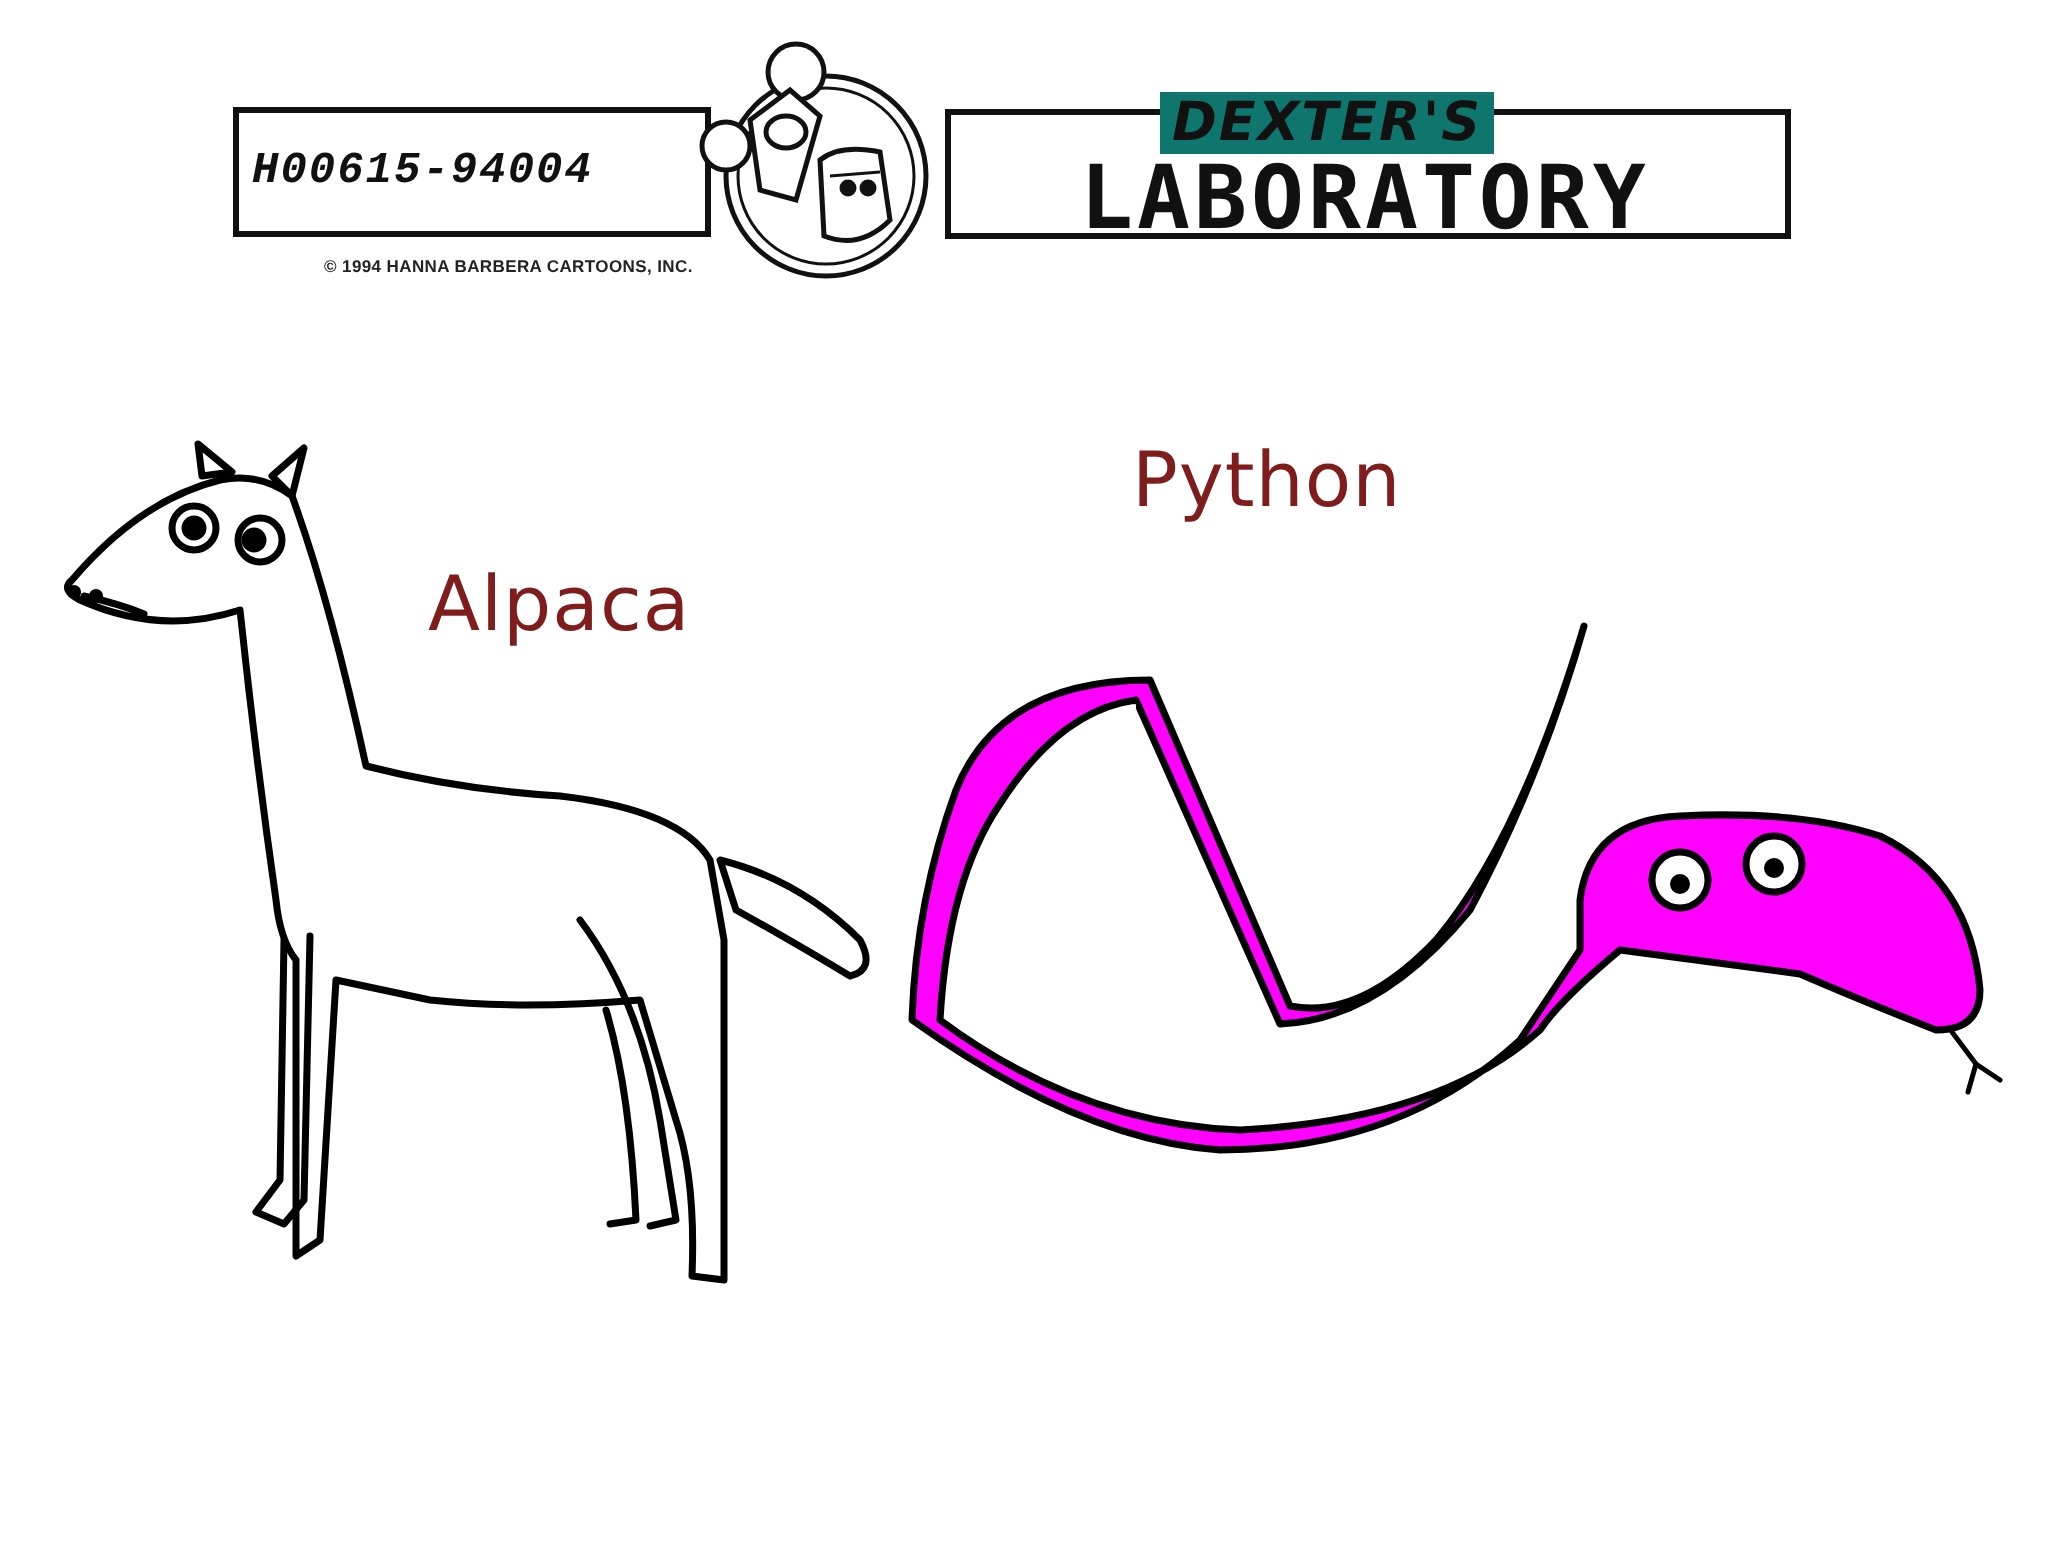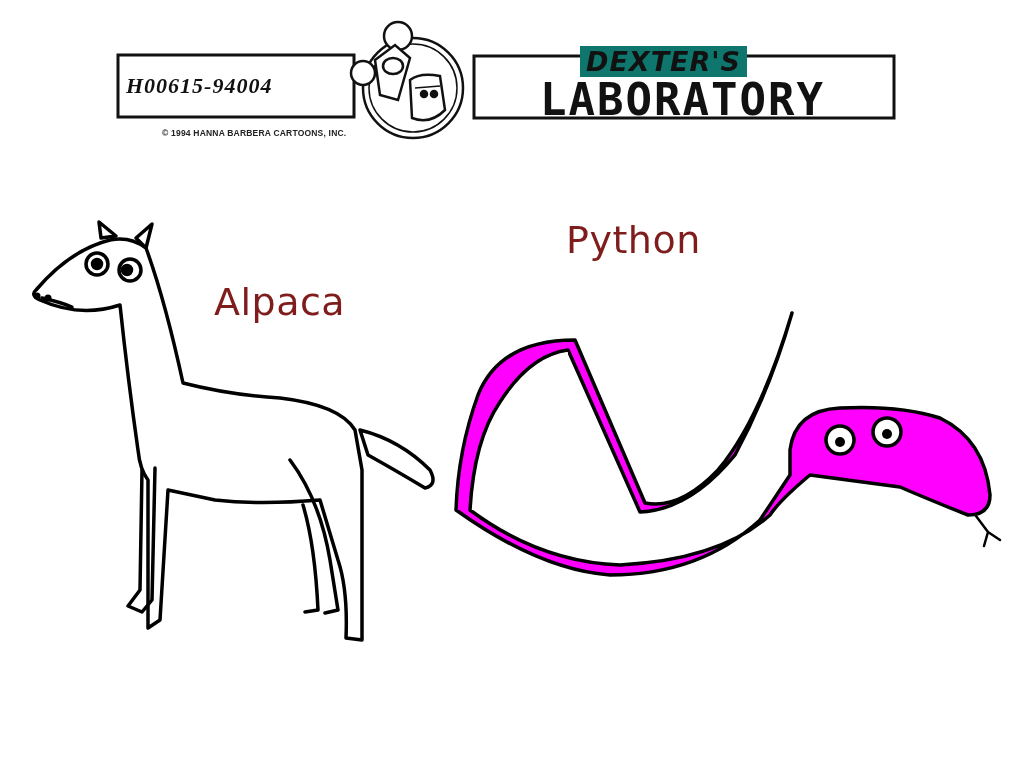--- a/index.html
+++ b/index.html
@@ -1,19 +1,19 @@
 <!DOCTYPE html>
 <html><head>
   <meta charset="utf-8">
   <style>
     html, body { margin: 0; padding: 0; background: #ffffff; }
     body { width: 1032px; height: 774px; position: relative; overflow: hidden; font-family: "DejaVu Sans", sans-serif; }
     .layer { position: absolute; left: 0; top: 0; width: 1032px; height: 774px; }
     .label { position: absolute; font-family: "DejaVu Sans", sans-serif; font-size: 38px; color: #7f1d1d; letter-spacing: 0.5px; }
-    .header-id { position: absolute; left: 126px; top: 73px; font-family: Liberation Serif, serif; font-weight: bold; font-style: italic; font-size: 22px; letter-spacing: 1px; color: #111; }
+    .header-id { position: absolute; left: 126px; top: 73px; font-family: Liberation Mono, monospace; font-weight: bold; font-style: italic; font-size: 22px; letter-spacing: 1px; color: #111; }
     .copyright { position: absolute; left: 118px; top: 128px; font-family: "Liberation Sans", sans-serif; font-weight: bold; font-size: 8.5px; color: #222; letter-spacing: 0.2px; padding-left: 44px; }
     .dexters { position: absolute; left: 580px; top: 46px; font-family: "DejaVu Sans", sans-serif; font-weight: bold; font-style: italic; font-size: 27px; color: #111; letter-spacing: 1px; background: #0f766e; padding: 0 6px; }
     .laboratory { position: absolute; left: 540px; top: 76px; font-family: "DejaVu Sans Mono", monospace; font-weight: bold; font-size: 44px; color: #111; letter-spacing: 2px; line-height: 48px; text-align: center; }
   </style>
 </head>
 <body>
 
 <svg class="layer" viewBox="0 0 1032 774" xmlns="http://www.w3.org/2000/svg">
 
   <rect x="118" y="55" width="236" height="62" fill="none" stroke="#111" stroke-width="3"></rect>

